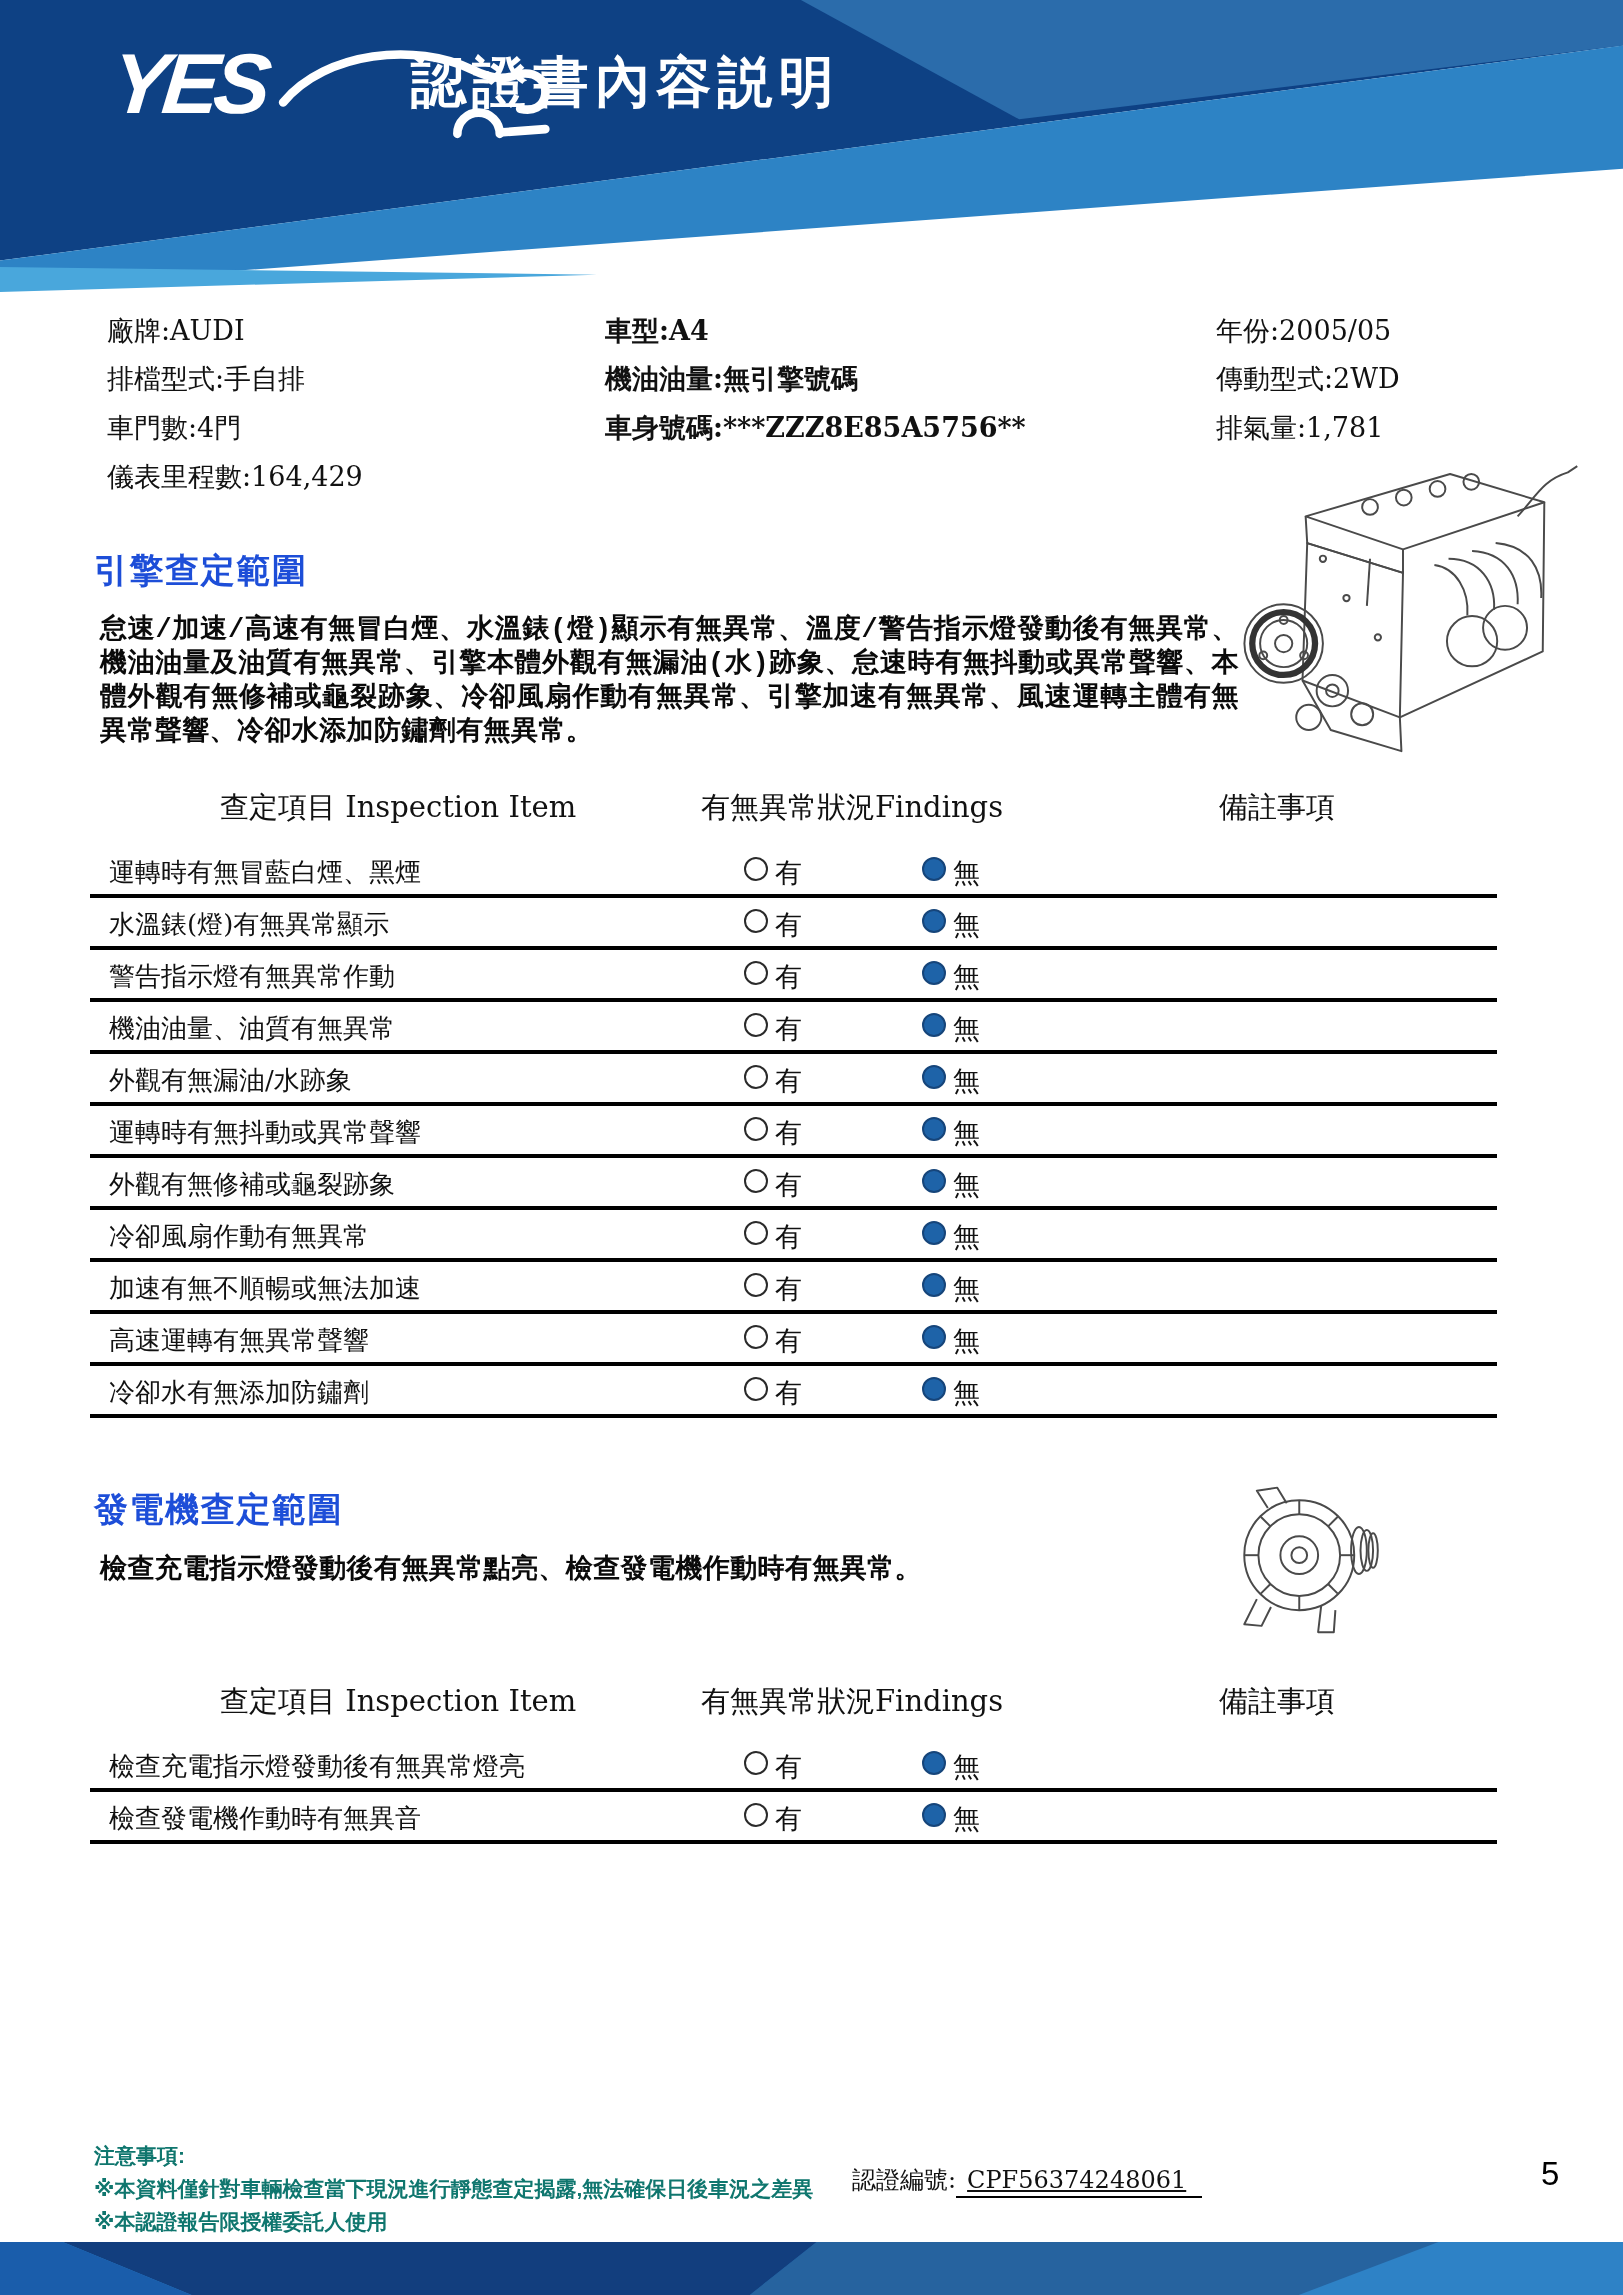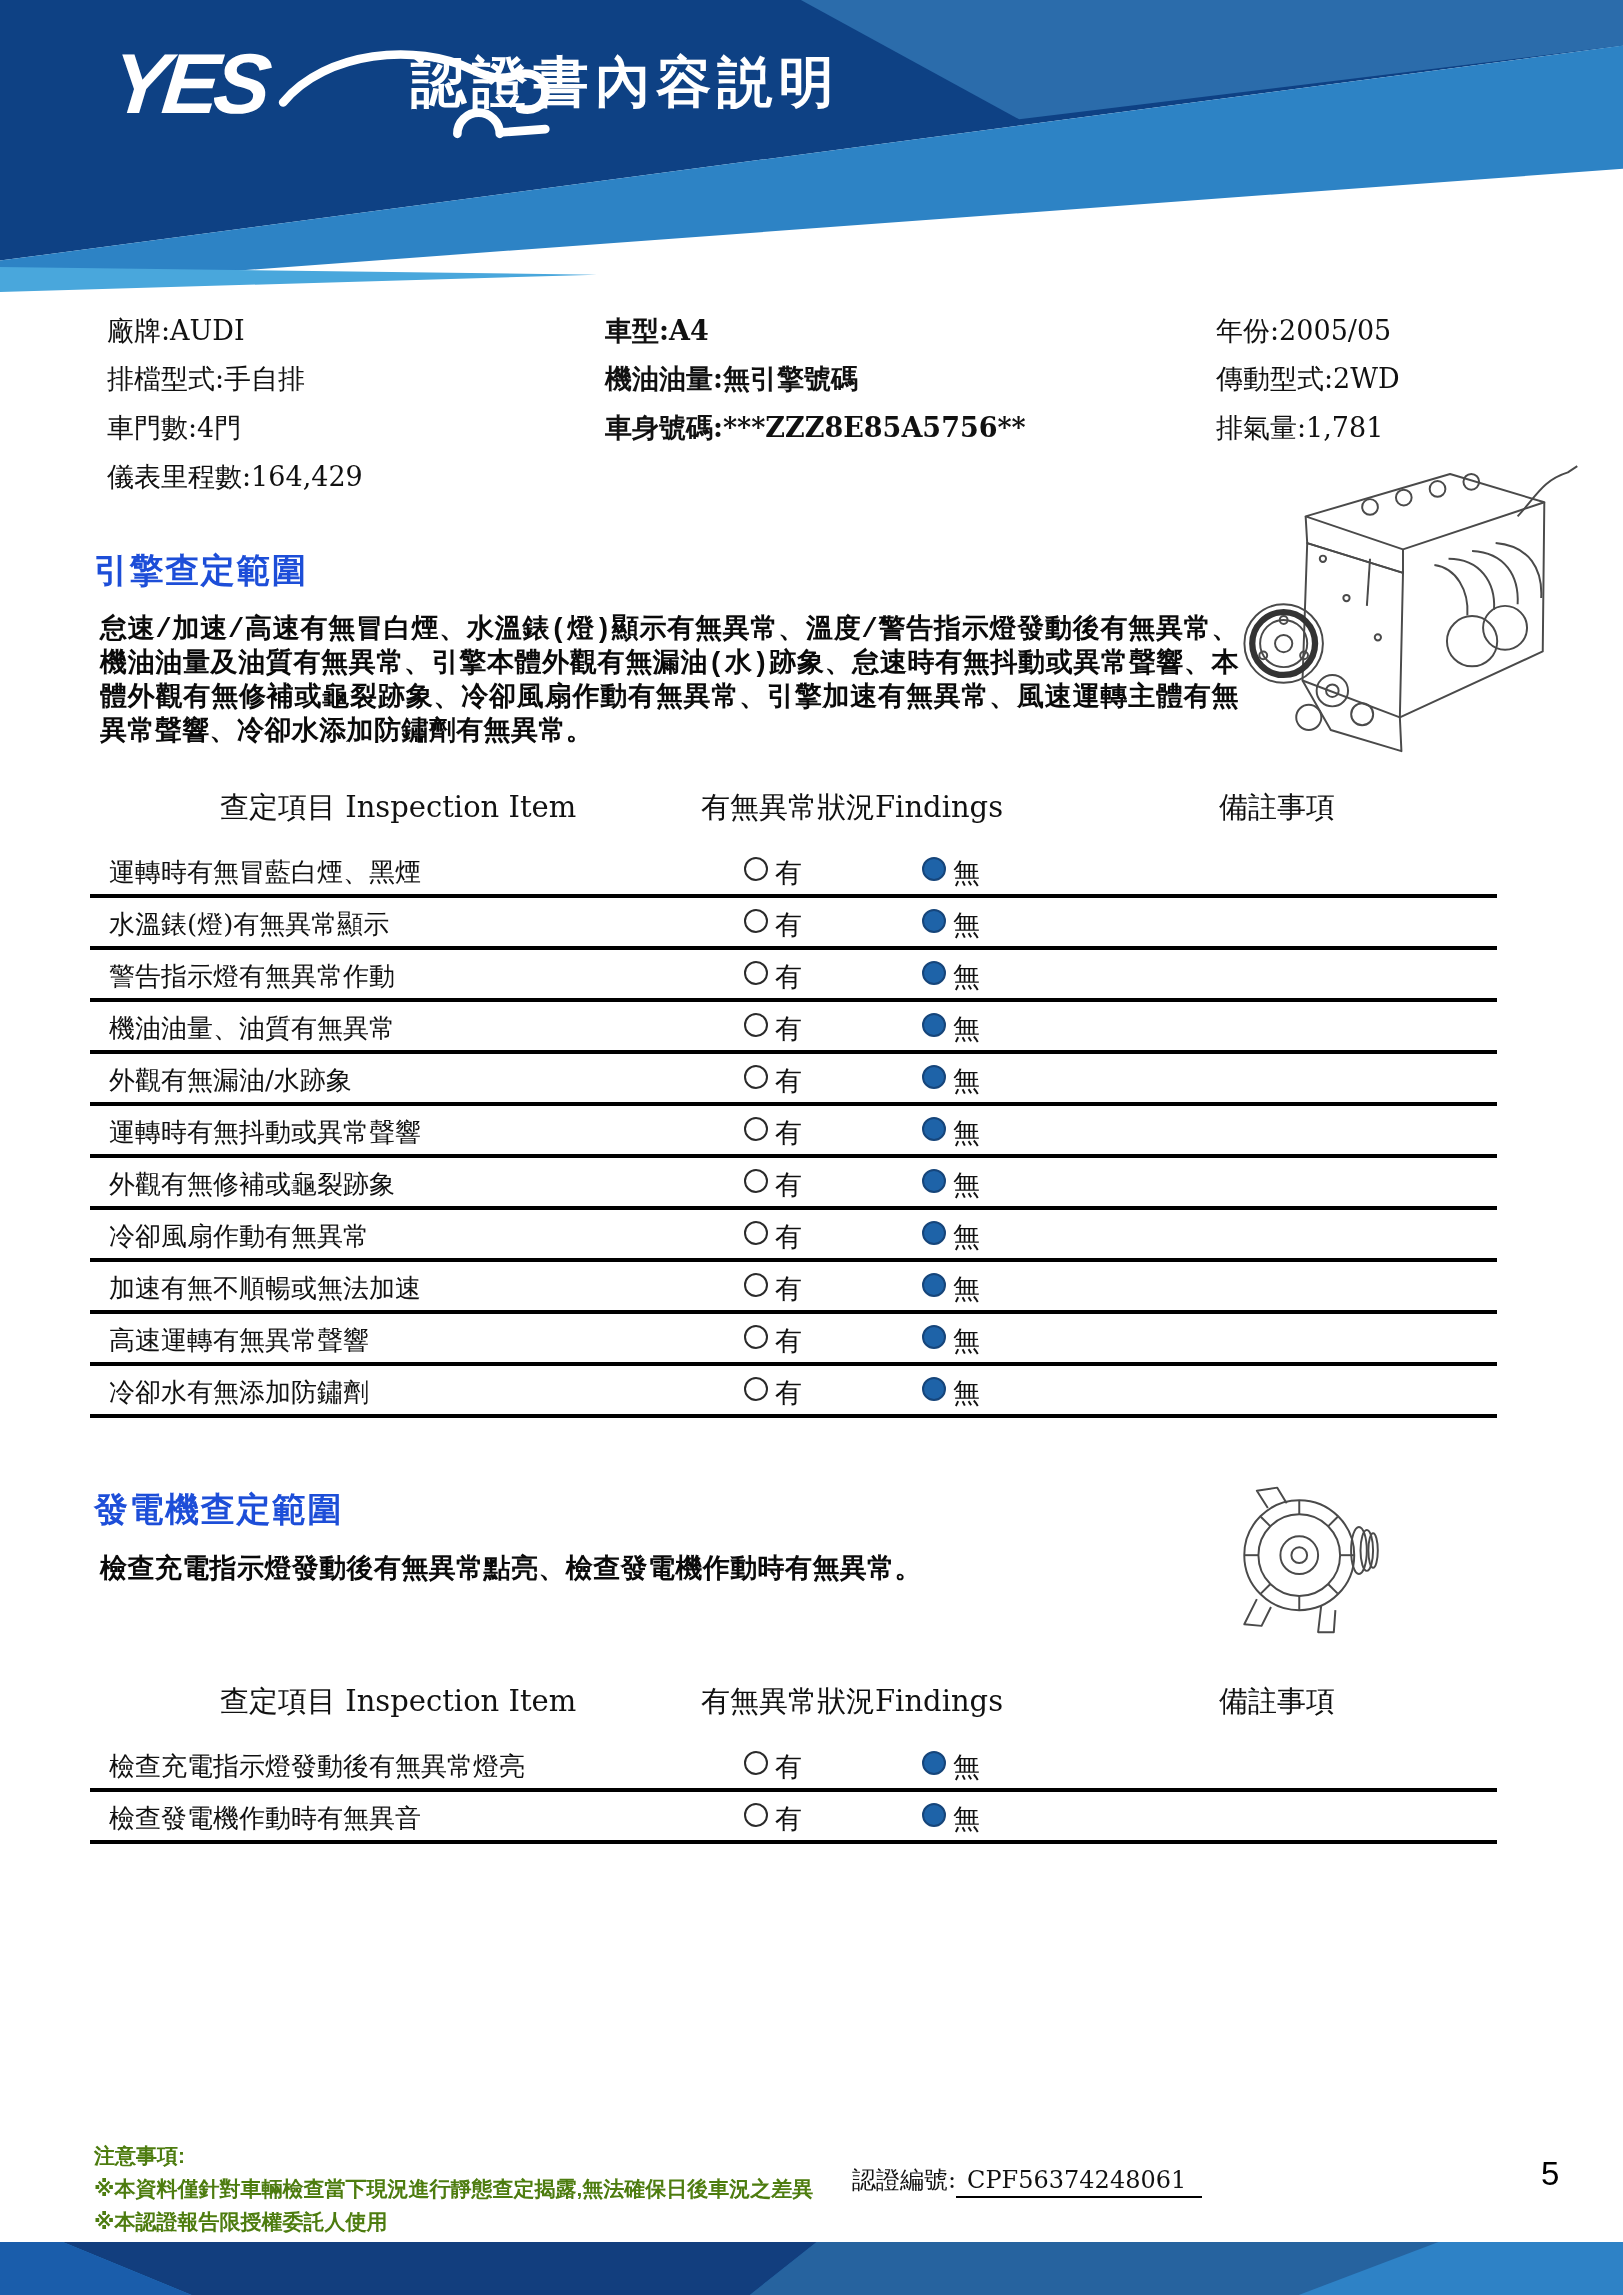--- a/index.html
+++ b/index.html
@@ -56,25 +56,25 @@
     border:2.4px solid #2a2a2a;box-sizing:border-box;background:#fff;
   }
   .radio.checked{background:#1E63A8;border-color:#16457a;}
   .radio-yes{left:654px;} .radio-no{left:832px;}
   .rlabel{position:absolute;top:8.6px;font-size:27px;}
   .rlabel-yes{left:685px;} .rlabel-no{left:863px;}
 
   
   .note-title,.note-line{
     position:absolute;left:94px;font-size:21px;font-weight:bold;
-    font-family:"Liberation Sans","DejaVu Sans",sans-serif;color:#4d7c0f;
+    font-family:"Liberation Sans","DejaVu Sans",sans-serif;color:#0f766e;
     white-space:nowrap;
   }
   .cert{position:absolute;left:852px;top:2164px;font-size:24px;white-space:nowrap;}
-  .cert-number{display:inline-block;border-bottom:2.4px solid #000;padding:0 15.7px 1.6px 11px;}
+  .cert-number{display:inline-block;border-bottom:2.4px solid #000;padding:0 15.7px 1.6px 11px;text-decoration:underline;}
   .page-number{position:absolute;left:1541px;top:2155px;font-size:33px;
     font-family:"Liberation Sans","DejaVu Sans",sans-serif;color:#000;}
   .bottom-band{position:absolute;left:0;top:2242px;width:1623px;height:53px;}
 </style>
 </head>
 <body>
 
 <div class="page">
 
   <svg class="header-band" viewBox="0 0 2067 400" preserveAspectRatio="none">

